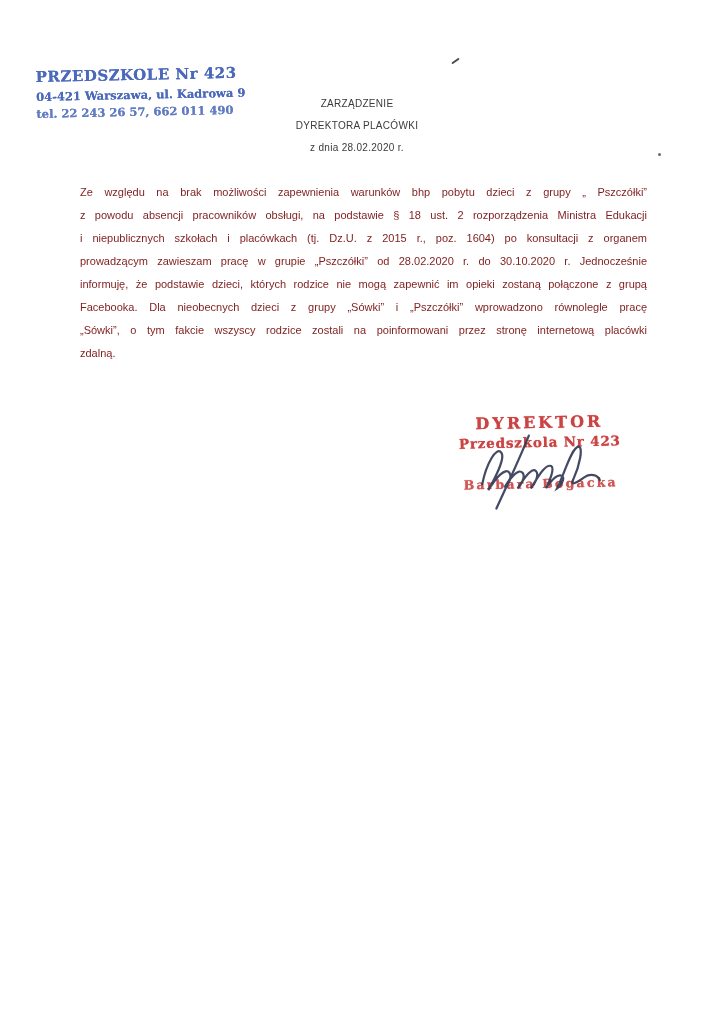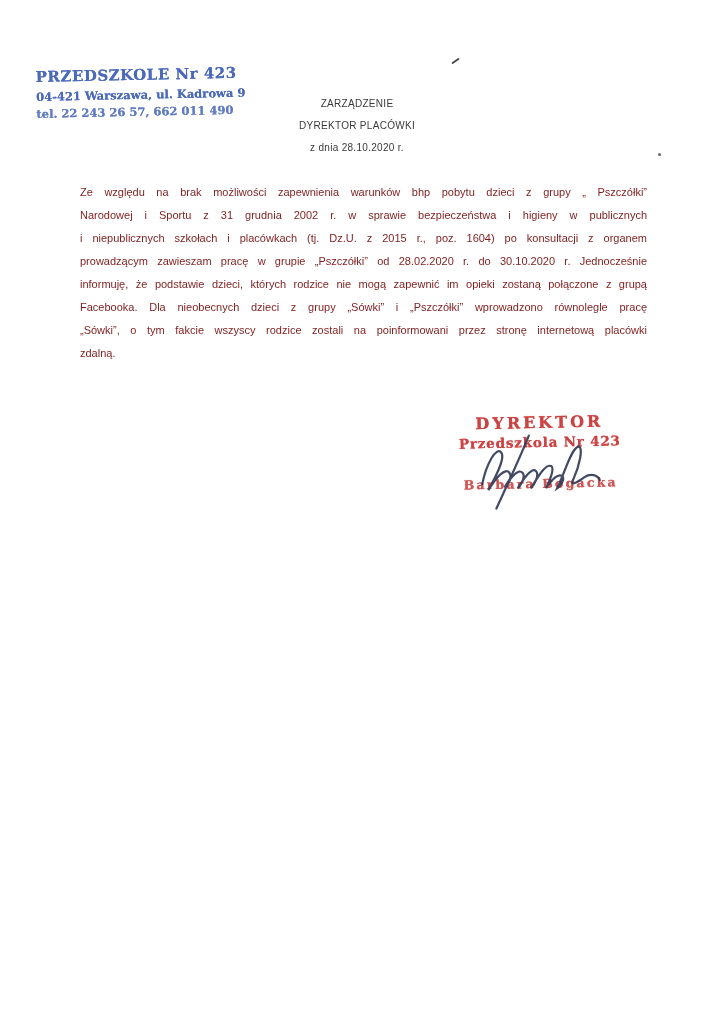--- a/index.html
+++ b/index.html
@@ -154,27 +154,27 @@
     <div class="hs-line1">PRZEDSZKOLE Nr 423</div>
     <div class="hs-line2">04-421 Warszawa, ul. Kadrowa 9</div>
     <div class="hs-line3">tel. 22 243 26 57, 662 011 490</div>
   </div>
 
   <div class="artifact-tick"></div>
   <div class="artifact-dot"></div>
 
   <div class="doc-title">
     <div class="t-line">ZARZĄDZENIE</div>
-    <div class="t-line">DYREKTOR PLACÓWKI</div>
-    <div class="t-line">z dnia 28.10.2020 r.</div>
+    <div class="t-line">DYREKTORA PLACÓWKI</div>
+    <div class="t-line">z dnia 28.02.2020 r.</div>
   </div>
 
   <div class="body-text">
     <div class="bl">Ze względu na brak możliwości zapewnienia warunków bhp pobytu dzieci z grupy „ Pszczółki”</div>
-    <div class="bl">Narodowej i Sportu z 31 grudnia 2002 r. w sprawie bezpieczeństwa i higieny w publicznych</div>
+    <div class="bl">z powodu absencji pracowników obsługi, na podstawie § 18 ust. 2 rozporządzenia Ministra Edukacji</div>
     <div class="bl">i niepublicznych szkołach i placówkach (tj. Dz.U. z 2015 r., poz. 1604) po konsultacji z organem</div>
     <div class="bl">prowadzącym zawieszam pracę w grupie „Pszczółki” od 28.02.2020 r. do 30.10.2020 r. Jednocześnie</div>
     <div class="bl">informuję, że podstawie dzieci, których rodzice nie mogą zapewnić im opieki zostaną połączone z grupą</div>
     <div class="bl">Facebooka. Dla nieobecnych dzieci z grupy „Sówki” i „Pszczółki” wprowadzono równolegle pracę</div>
     <div class="bl">„Sówki”, o tym fakcie wszyscy rodzice zostali na poinformowani przez stronę internetową placówki</div>
     <div class="bl last">zdalną.</div>
   </div>
 
   <div class="director-stamp">
     <div class="ds-role">DYREKTOR</div>

